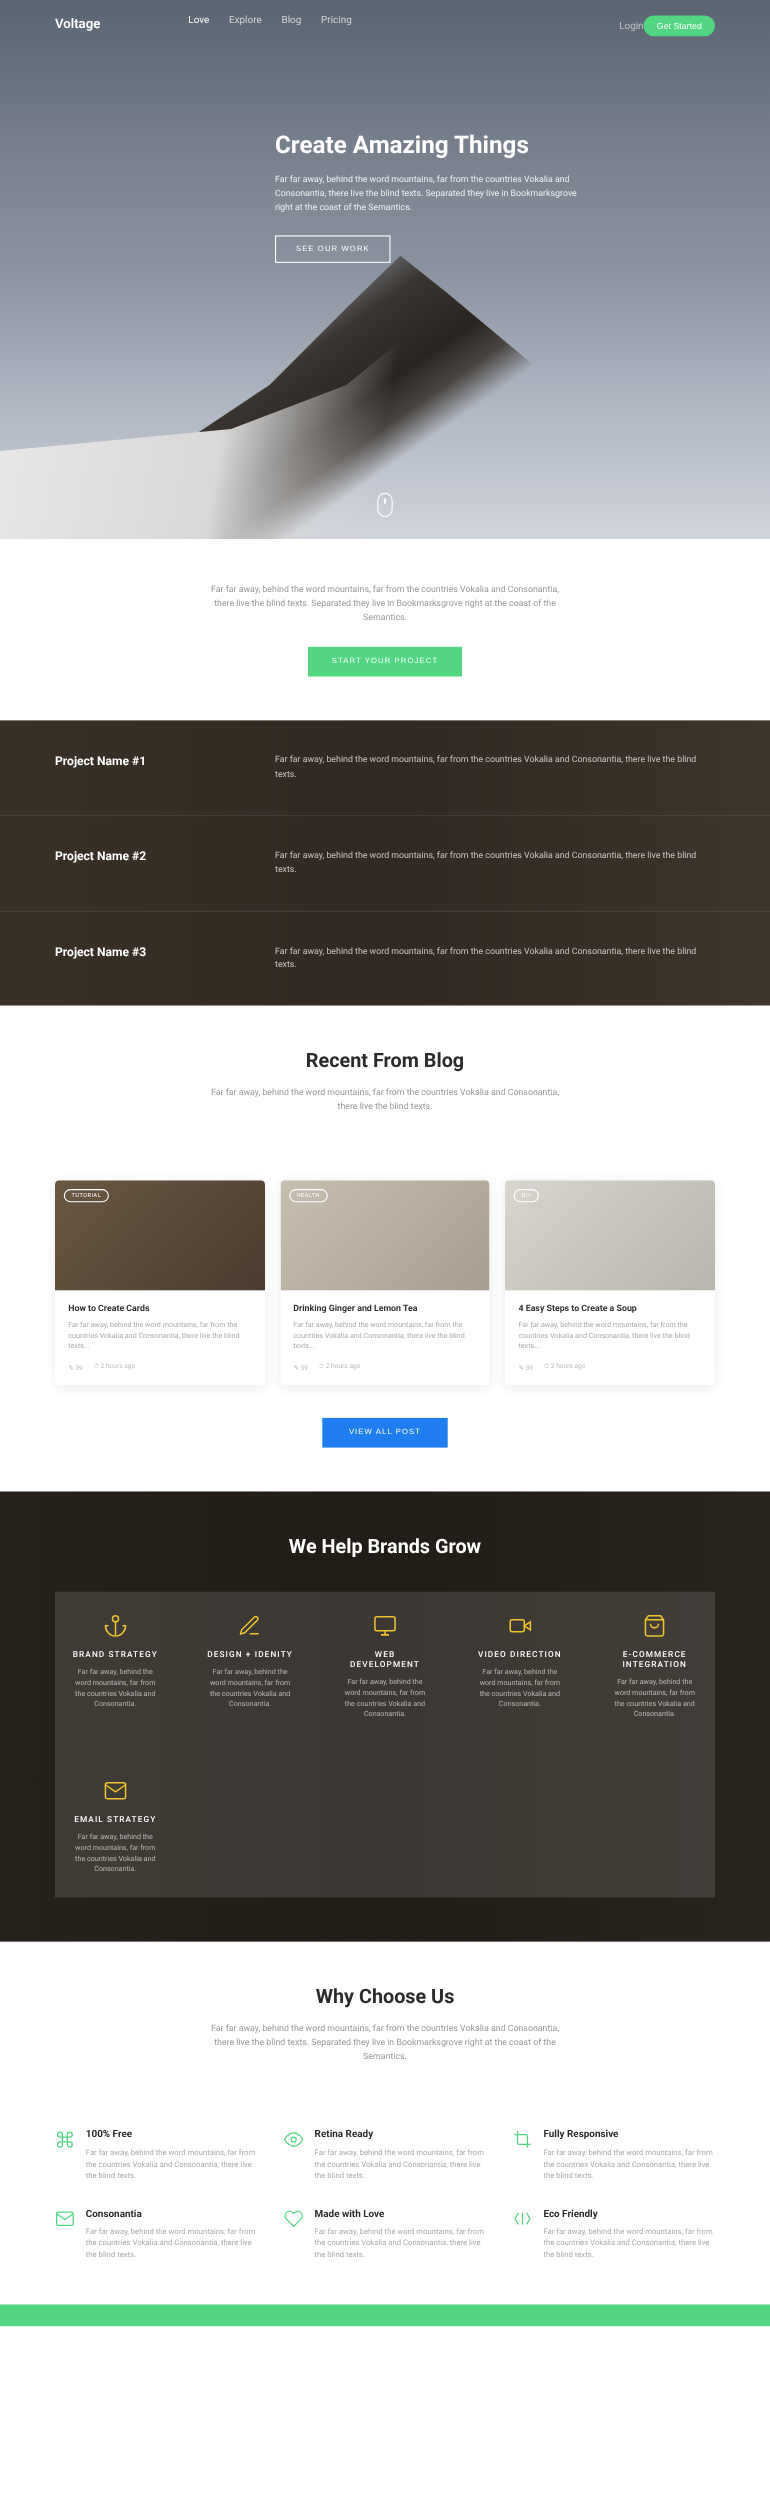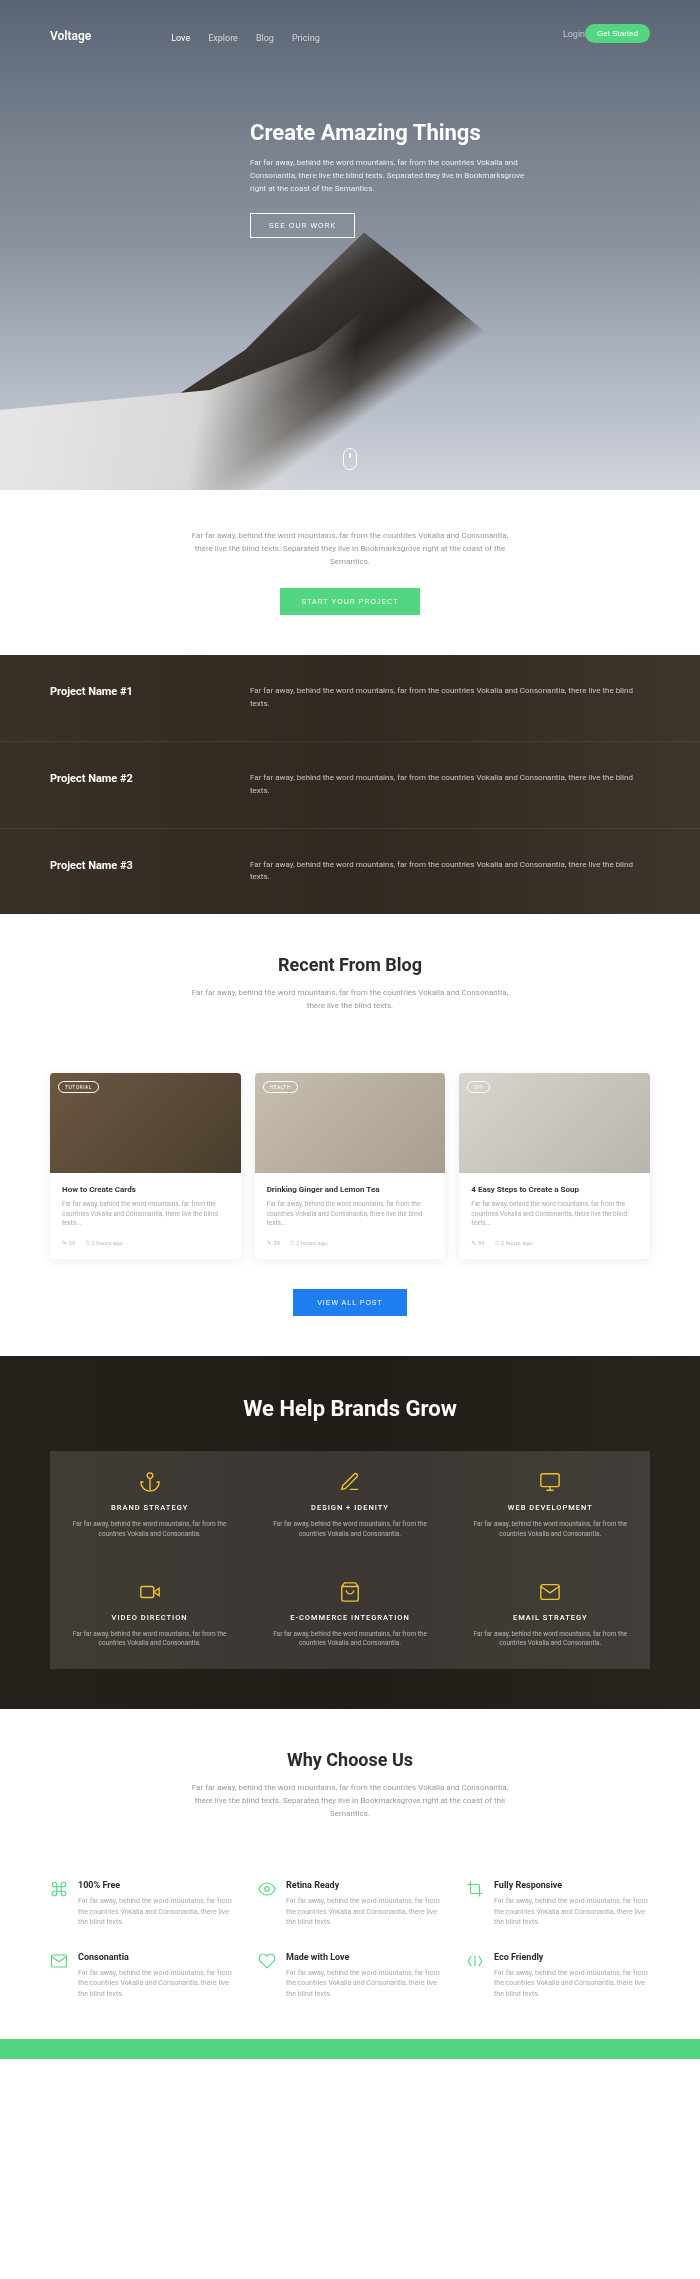--- a/index.html
+++ b/index.html
@@ -1,20 +1,20 @@
 <!DOCTYPE html>
 <html><head>
 <meta charset="utf-8">
 <style>
 *{margin:0;padding:0;box-sizing:border-box}
 body{font-family:-apple-system,BlinkMacSystemFont,"Segoe UI",Roboto,sans-serif;color:#333;width:700px}
 .hero{height:490px;background:linear-gradient(180deg,#5a6472 0%,#7a8290 30%,#8a92a0 50%,#a8b0bd 70%,#d0d4dc 100%);position:relative;overflow:hidden}
 .hero::before{content:"";position:absolute;bottom:0;left:0;right:0;height:280px;background:linear-gradient(145deg,transparent 30%,#3a3530 40%,#2a2520 50%,#4a4540 55%,transparent 60%);clip-path:polygon(0 100%,20% 75%,35% 50%,45% 25%,52% 8%,58% 20%,70% 45%,85% 65%,100% 80%,100% 100%)}
 .hero::after{content:"";position:absolute;bottom:0;left:0;right:0;height:200px;background:linear-gradient(100deg,#e8e8e8 0%,#d8d8d8 30%,transparent 50%);clip-path:polygon(0 100%,0 60%,30% 50%,45% 30%,52% 10%,55% 25%,70% 50%,100% 70%,100% 100%)}
-.nav{display:flex;align-items:flex-end;padding:24px 50px;position:relative;z-index:10}
+.nav{display:flex;align-items:flex-start;padding:14px 50px;position:relative;z-index:10}
 .logo{color:#fff;font-weight:600;font-size:12px}
 .nav-links{display:flex;gap:18px;margin-left:80px;font-size:9px}
 .nav-links a{color:#fff;text-decoration:none;opacity:0.7}
 .nav-links a.active{opacity:1}
 .nav-right{margin-left:auto;display:flex;align-items:center;font-size:9px}
 .nav-right .login{color:#fff;opacity:0.6}
 .btn-green{background:#52d681;color:#fff;padding:5px 12px;border-radius:12px;font-size:8px;border:none;cursor:pointer}
 .hero-content{position:absolute;left:250px;top:120px;right:60px;z-index:5;color:#fff}
 .hero-content h1{font-size:22px;font-weight:700;margin-bottom:12px}
 .hero-content p{font-size:8px;line-height:1.6;opacity:0.85;margin-bottom:18px;max-width:280px}
@@ -36,22 +36,22 @@
 .card-img.c1{background:linear-gradient(135deg,#6b5842 0%,#4a3d2e 100%)}
 .card-img.c2{background:linear-gradient(135deg,#c8beb0 0%,#a89e90 100%)}
 .card-img.c3{background:linear-gradient(135deg,#d8d4ce 0%,#b8b4ae 100%)}
 .card-tag{position:absolute;top:8px;left:8px;border:1px solid #fff;color:#fff;font-size:5px;padding:2px 6px;border-radius:8px;letter-spacing:0.5px}
 .card-body{padding:12px}
 .card-body h4{font-size:8px;font-weight:700;margin-bottom:6px}
 .card-body p{font-size:6.5px;color:#aaa;line-height:1.5;margin-bottom:10px}
 .card-meta{font-size:6px;color:#bbb;display:flex;gap:10px}
 .btn-blue{background:#1e7ef0;color:#fff;padding:10px 24px;font-size:7px;letter-spacing:1px;border:none;cursor:pointer}
 .brands{background:linear-gradient(rgba(20,18,15,0.82),rgba(20,18,15,0.82)),linear-gradient(90deg,#7a6550 0%,#5a4a38 50%,#8a7560 100%);padding:40px 50px;color:#fff}
-.brands h2{text-align:center;font-size:22px;margin-bottom:30px}
-.brands-grid{display:grid;grid-template-columns:repeat(3,1fr);gap:1px;background:rgba(255,255,255,0.12)}
+.brands h2{text-align:center;font-size:18px;margin-bottom:30px}
+.brands-grid{display:grid;grid-template-columns:repeat(5,1fr);gap:13px;background:rgba(255,255,255,0.12)}
 .brands-item{background:rgba(20,18,15,0);padding:20px 14px;text-align:center}
 .brands-item .icon{width:22px;height:22px;margin:0 auto 10px;display:flex;align-items:center;justify-content:center}
 .brands-item .icon svg{stroke:#f0c330;fill:none;stroke-width:1.5}
 .brands-item h5{font-size:7.5px;letter-spacing:1px;margin-bottom:8px;font-weight:500}
 .brands-item p{font-size:6.5px;opacity:0.6;line-height:1.5}
 .choose-grid{display:grid;grid-template-columns:repeat(3,1fr);gap:24px;padding:0 50px;text-align:left}
 .choose-item{display:flex;gap:10px}
 .choose-item .icon{width:18px;height:18px;flex-shrink:0}
 .choose-item .icon svg{stroke:#52d681;fill:none;stroke-width:1.5}
 .choose-item h5{font-size:9px;font-weight:700;margin-bottom:6px;color:#2c2c2c}

